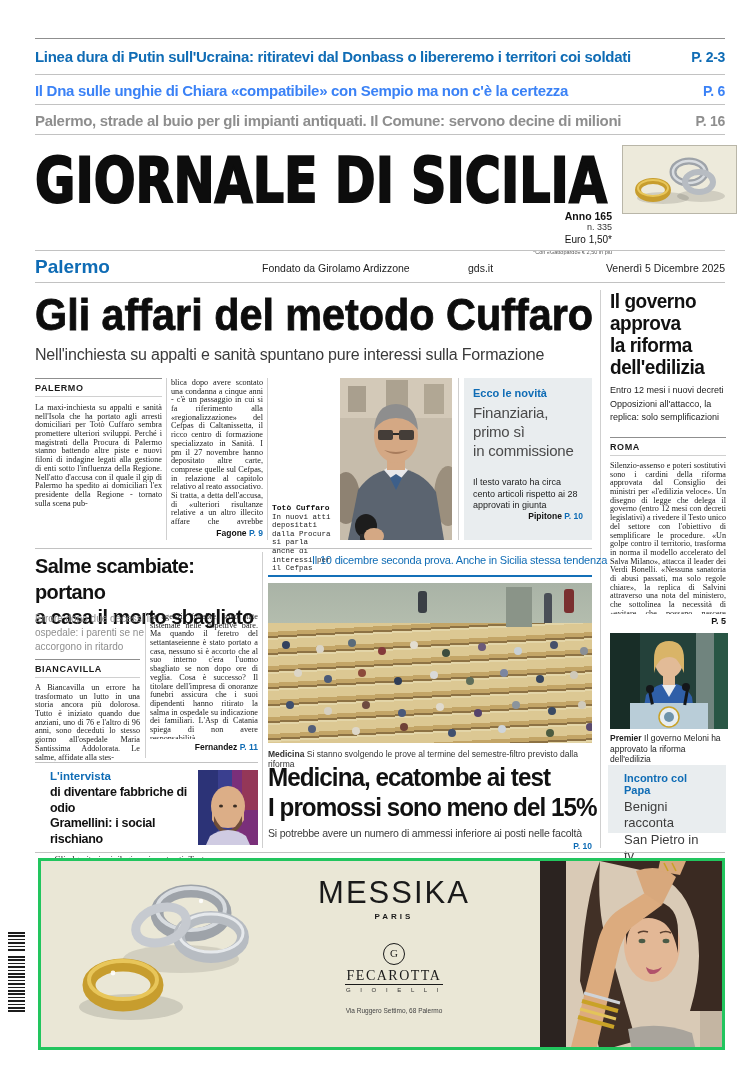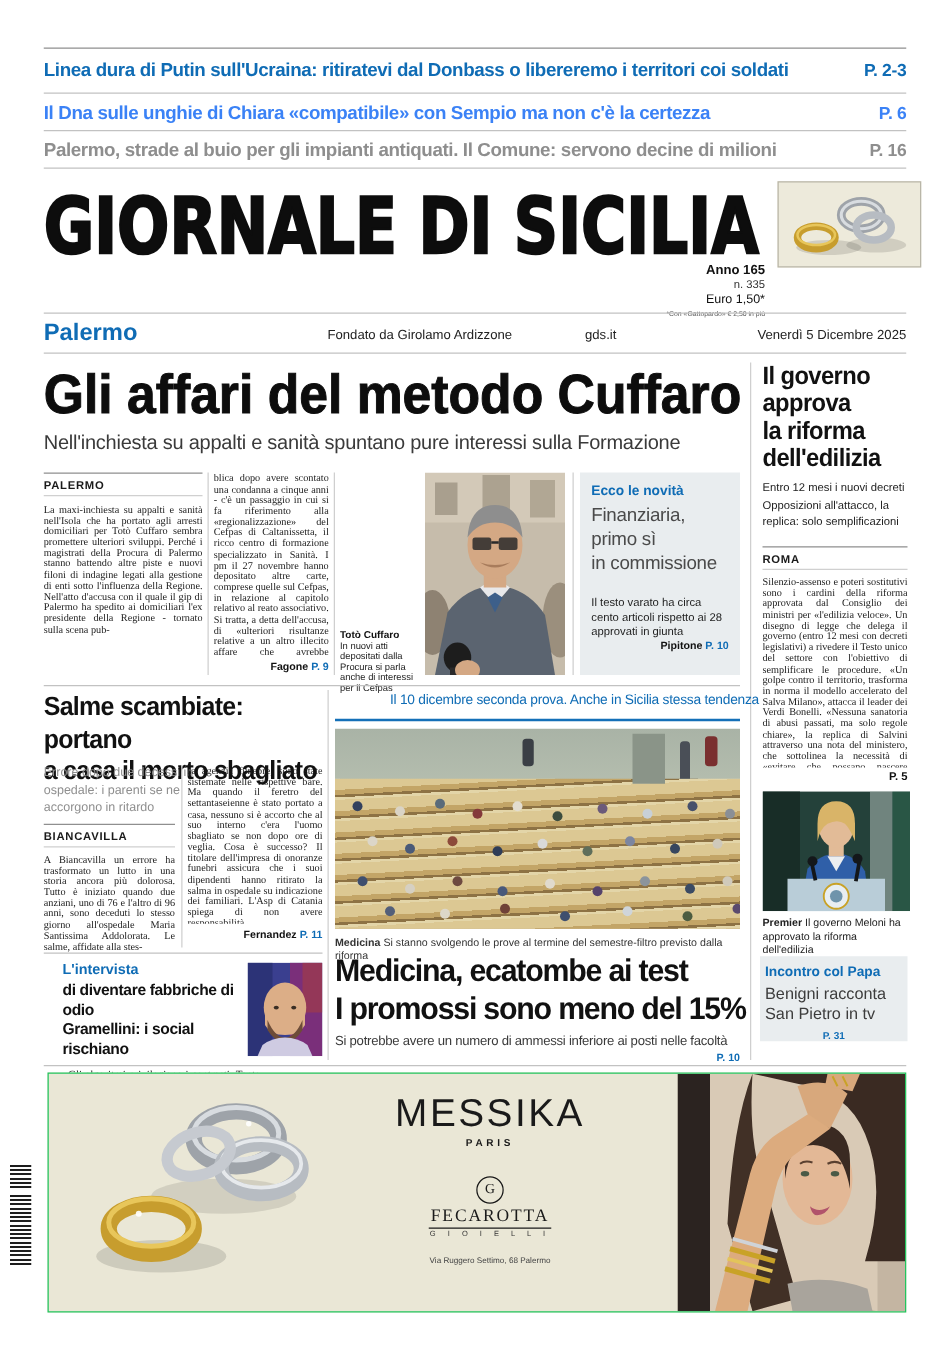--- a/index.html
+++ b/index.html
@@ -42,21 +42,21 @@
            box-sizing:border-box;padding:9px 9px 7px;}
   .box-kicker{font-size:11px;font-weight:bold;color:#0f6cb5;}
   .fin-title{font-size:15px;color:#4a4a4a;line-height:1.25;margin-top:5px;letter-spacing:-.2px;}
   .fin-text{font-size:9px;color:#222;line-height:1.25;margin-top:17px;}
   
   .side-hl{position:absolute;left:610px;top:290px;width:120px;font-size:20px;font-weight:bold;line-height:1.1;
            letter-spacing:-.5px;transform:scaleX(.95);transform-origin:left top;}
   .side-deck{position:absolute;left:610px;top:384px;width:116px;font-size:9px;line-height:1.5;color:#222;}
   .side-page{font-size:9px;font-weight:bold;text-align:right;}
   .papa-box{position:absolute;left:608px;top:765px;width:118px;height:68px;background:#e9edef;
-            box-sizing:border-box;padding:7px 4px;}
+            box-sizing:border-box;padding:7px 16px;}
   .papa-title{font-size:13px;color:#3c3c3c;line-height:1.25;margin-top:3px;}
   .papa-page{font-size:8px;font-weight:bold;color:#0f6cb5;text-align:center;margin-top:4px;}
   
   .salme-hl{position:absolute;left:35px;top:553px;width:235px;font-size:21px;font-weight:bold;line-height:1.22;
             letter-spacing:-.6px;transform:scaleX(.95);transform-origin:left top;}
   .salme-deck{position:absolute;left:35px;top:612px;width:120px;font-size:10px;line-height:1.4;color:#8f8f8f;}
   
   .int-kicker{font-size:11.5px;font-weight:bold;color:#0f6cb5;}
   .int-hl{font-size:12.5px;font-weight:bold;line-height:1.25;letter-spacing:-.3px;margin-top:3px;}
   .int-quote{font-family:"Liberation Serif","DejaVu Serif",serif;font-size:8.8px;line-height:1.2;
@@ -78,37 +78,37 @@
   .lecture .door{position:absolute;left:238px;top:4px;width:26px;height:40px;background:#8a9488;}
   .lecture .coat1{position:absolute;left:150px;top:8px;width:9px;height:22px;background:#3a3f45;border-radius:3px;}
   .lecture .coat2{position:absolute;left:296px;top:6px;width:10px;height:24px;background:#7a2f2f;border-radius:3px;}
   .lecture .lecturer{position:absolute;left:276px;top:10px;width:8px;height:30px;background:#4a4f57;border-radius:3px 3px 0 0;}
   .dots{position:absolute;width:8px;height:8px;border-radius:50%;}
   .d1{left:14px;top:58px;background:#33415e;box-shadow:34px 4px 0 #dad4c6,66px -2px 0 #5a6b7a,96px 6px 0 #84393a,128px 0 0 #e3ddd0,160px 8px 0 #3c4c3e,196px 2px 0 #6b5a7a,232px 6px 0 #c8d0d6,268px 0 0 #46506b,298px 6px 0 #8a8f96;}
   .d2{left:26px;top:86px;background:#dcd6c8;box-shadow:30px 6px 0 #4a5a78,64px 0 0 #8c4a3a,100px 8px 0 #2f3d57,136px 2px 0 #d9d9d9,172px 8px 0 #5f6e5a,206px 0 0 #7c86a0,242px 6px 0 #37465f,276px 2px 0 #cfc9ba;}
   .d3{left:18px;top:118px;background:#3f4f6e;box-shadow:38px 6px 0 #d6d0c2,76px 0 0 #6e4a40,112px 8px 0 #49597a,150px 2px 0 #e0dacd,188px 8px 0 #55436b,226px 0 0 #8b949c,262px 6px 0 #3a4a63,292px 0 0 #d0cabb;}
   .d4{left:40px;top:142px;background:#535f79;box-shadow:44px 2px 0 #ddd7c9,92px -2px 0 #704238,140px 4px 0 #3f4f6e,190px 0 0 #cfd5da,238px 4px 0 #4c5c40,278px -2px 0 #5a4a6e;}
   
-  .ad{position:absolute;left:38px;top:858px;width:687px;height:192px;background:#eae7d6;border:1px solid #22c55e;
+  .ad{position:absolute;left:38px;top:858px;width:687px;height:192px;background:#eae7d6;border:3px solid #22c55e;
       box-sizing:border-box;overflow:hidden;}
   .ad-center{position:absolute;left:248px;top:14px;width:210px;text-align:center;color:#1a1a1a;}
   .ad-brand{font-size:31px;letter-spacing:2px;font-weight:500;}
   .ad-brand-sub{font-size:8px;letter-spacing:3px;font-weight:bold;margin-top:1px;}
   .ad-mono{margin-top:22px;font-family:"Liberation Serif",serif;font-size:15px;}
   .ad-mono .ring{display:inline-block;width:20px;height:20px;border:1.3px solid #1a1a1a;border-radius:50%;
                  line-height:18px;font-size:11px;}
   .ad-retailer{font-family:"Liberation Serif",serif;font-size:14px;letter-spacing:1.5px;margin-top:3px;
                border-bottom:1px solid #1a1a1a;display:inline-block;padding:0 2px;}
   .ad-retailer-sub{font-size:6px;letter-spacing:4px;color:#333;margin-top:2px;}
   .ad-address{font-size:6.5px;color:#444;margin-top:14px;}
   
   .barcode{position:absolute;left:8px;top:932px;width:17px;}
   .bars{width:100%;background:repeating-linear-gradient(to bottom,#1c1c1c 0 1.6px,#fbfbfb 1.6px 3.4px);}
   
-  .cap-block{position:absolute;line-height:1.2;}
+  .cap-block{position:absolute;line-height:1.2;font-family:Liberation Mono, monospace;}
   .premier-cap{position:absolute;left:610px;top:733px;width:118px;font-size:8.5px;line-height:1.25;color:#222;}
   .lead-body{position:absolute;}
 </style>
 </head>
 <body>
 
 <div class="page">
 
   <div class="hrule dark" style="left:35px;top:38px;width:690px"></div>
   <div class="strip-row tone-blue" style="top:48px">

